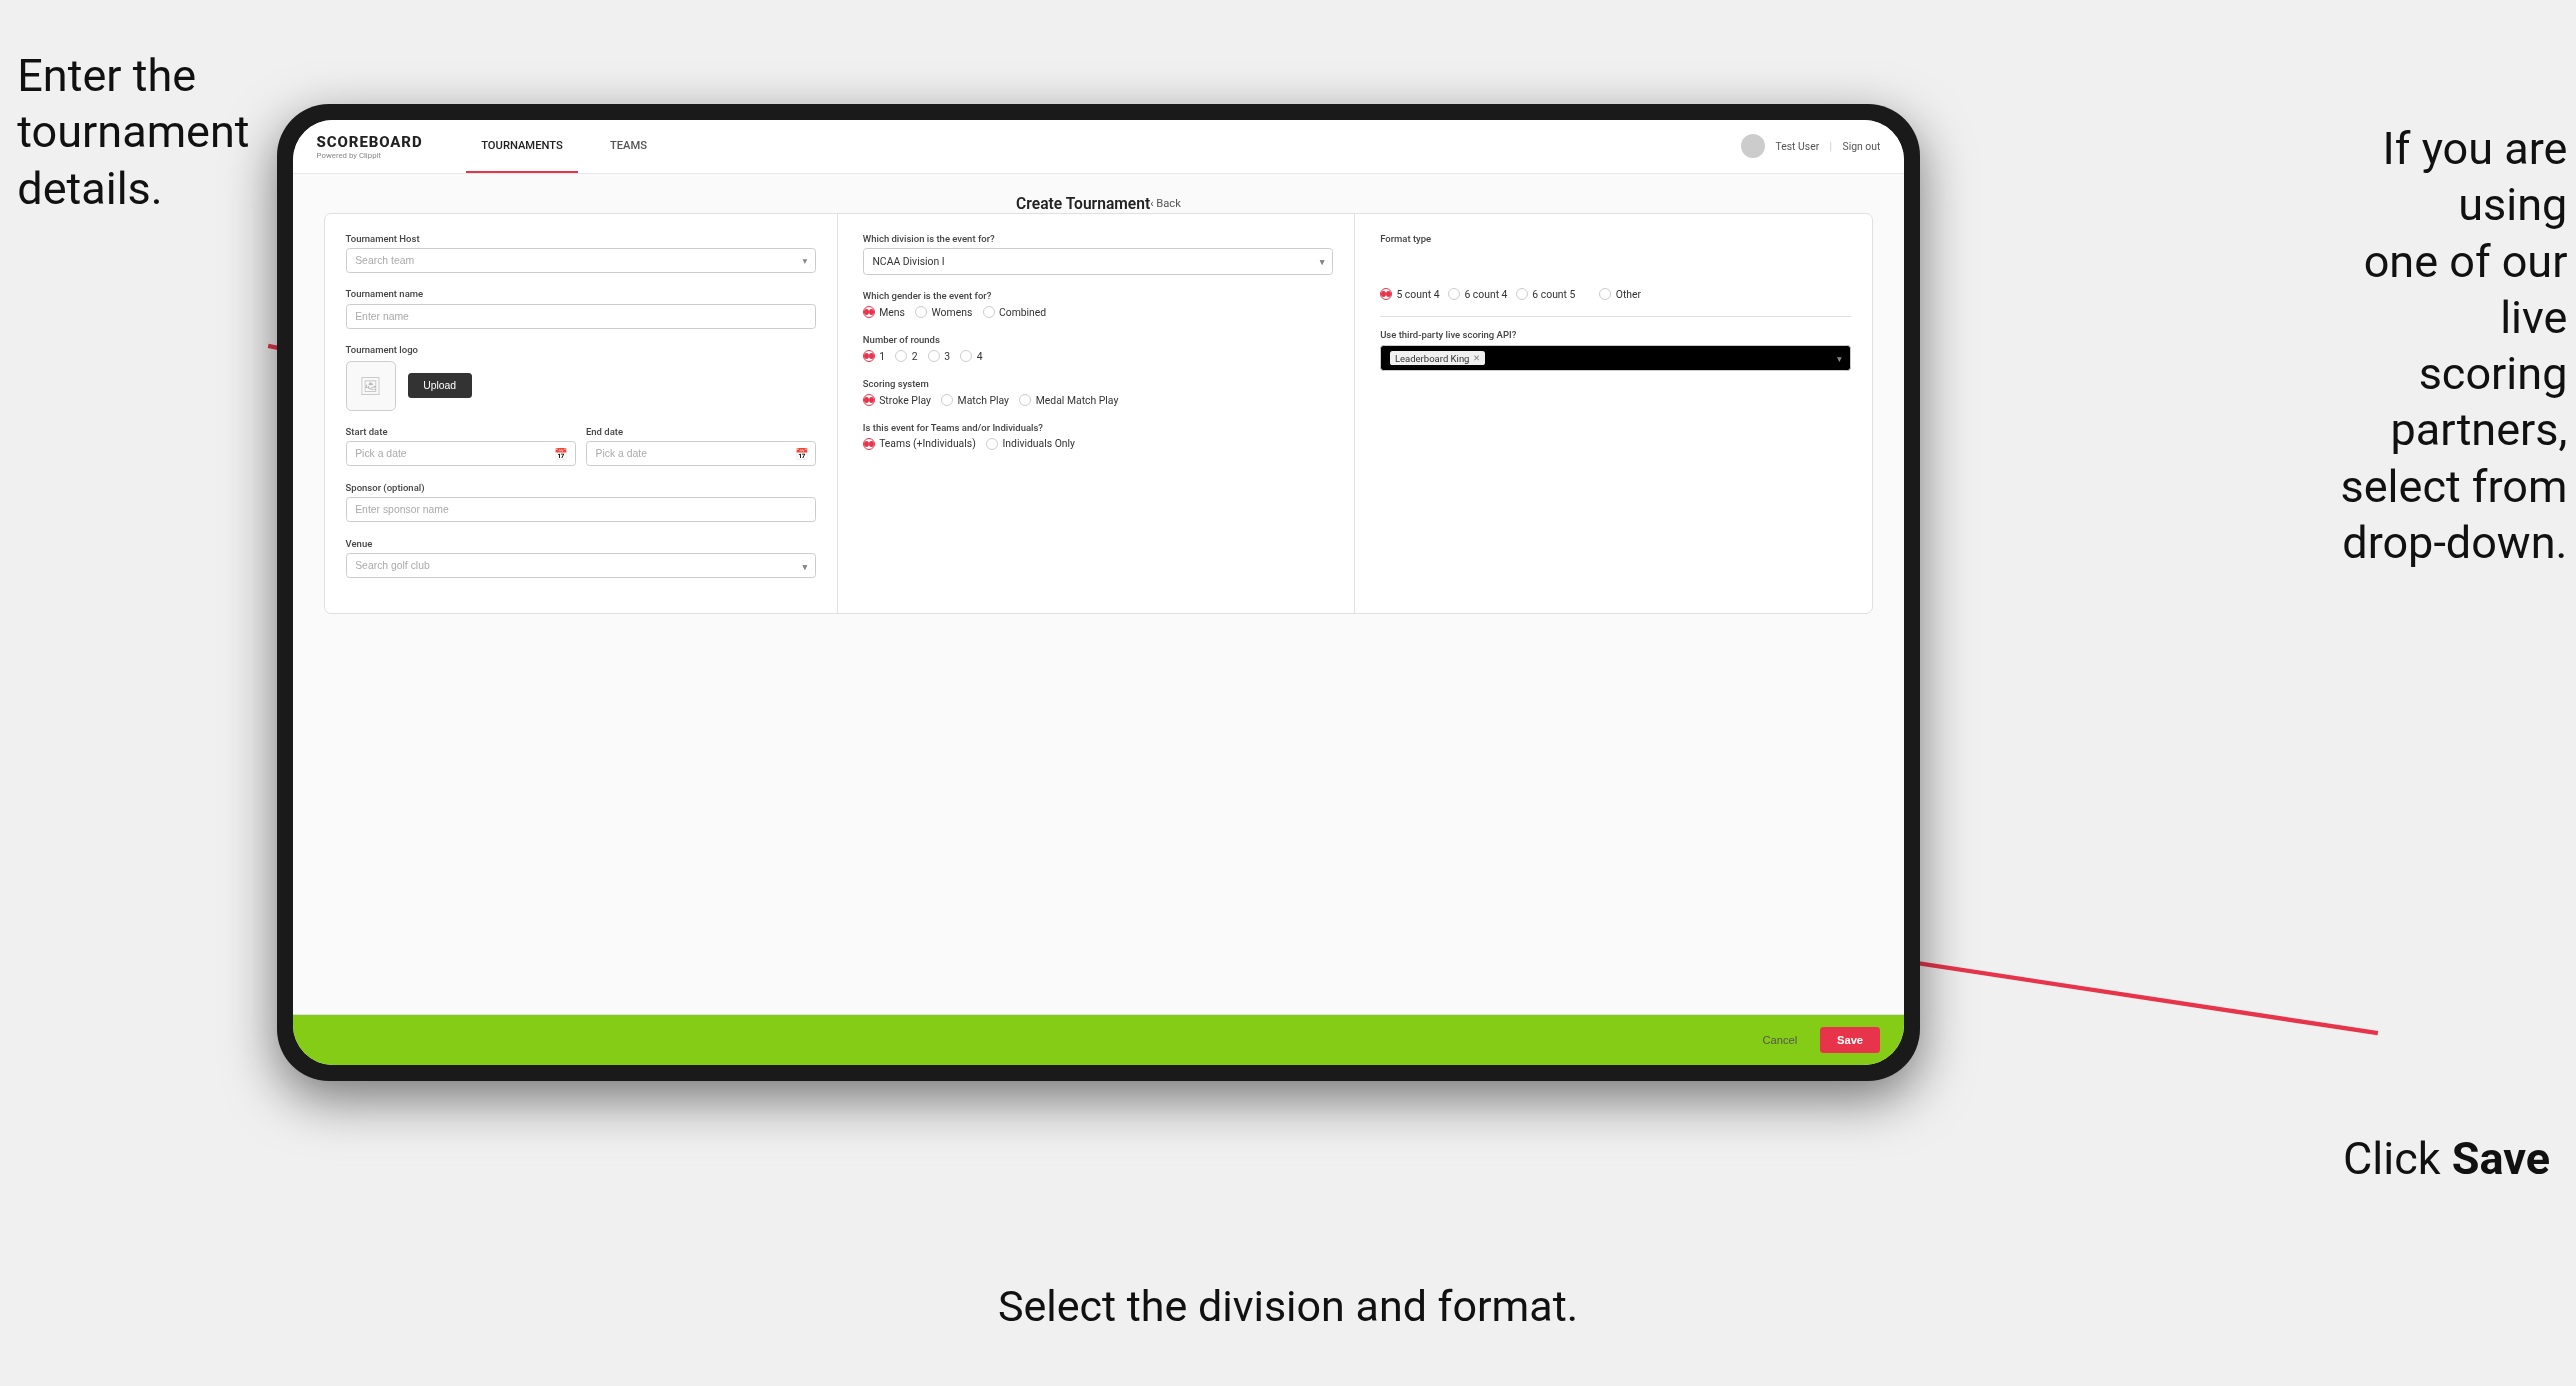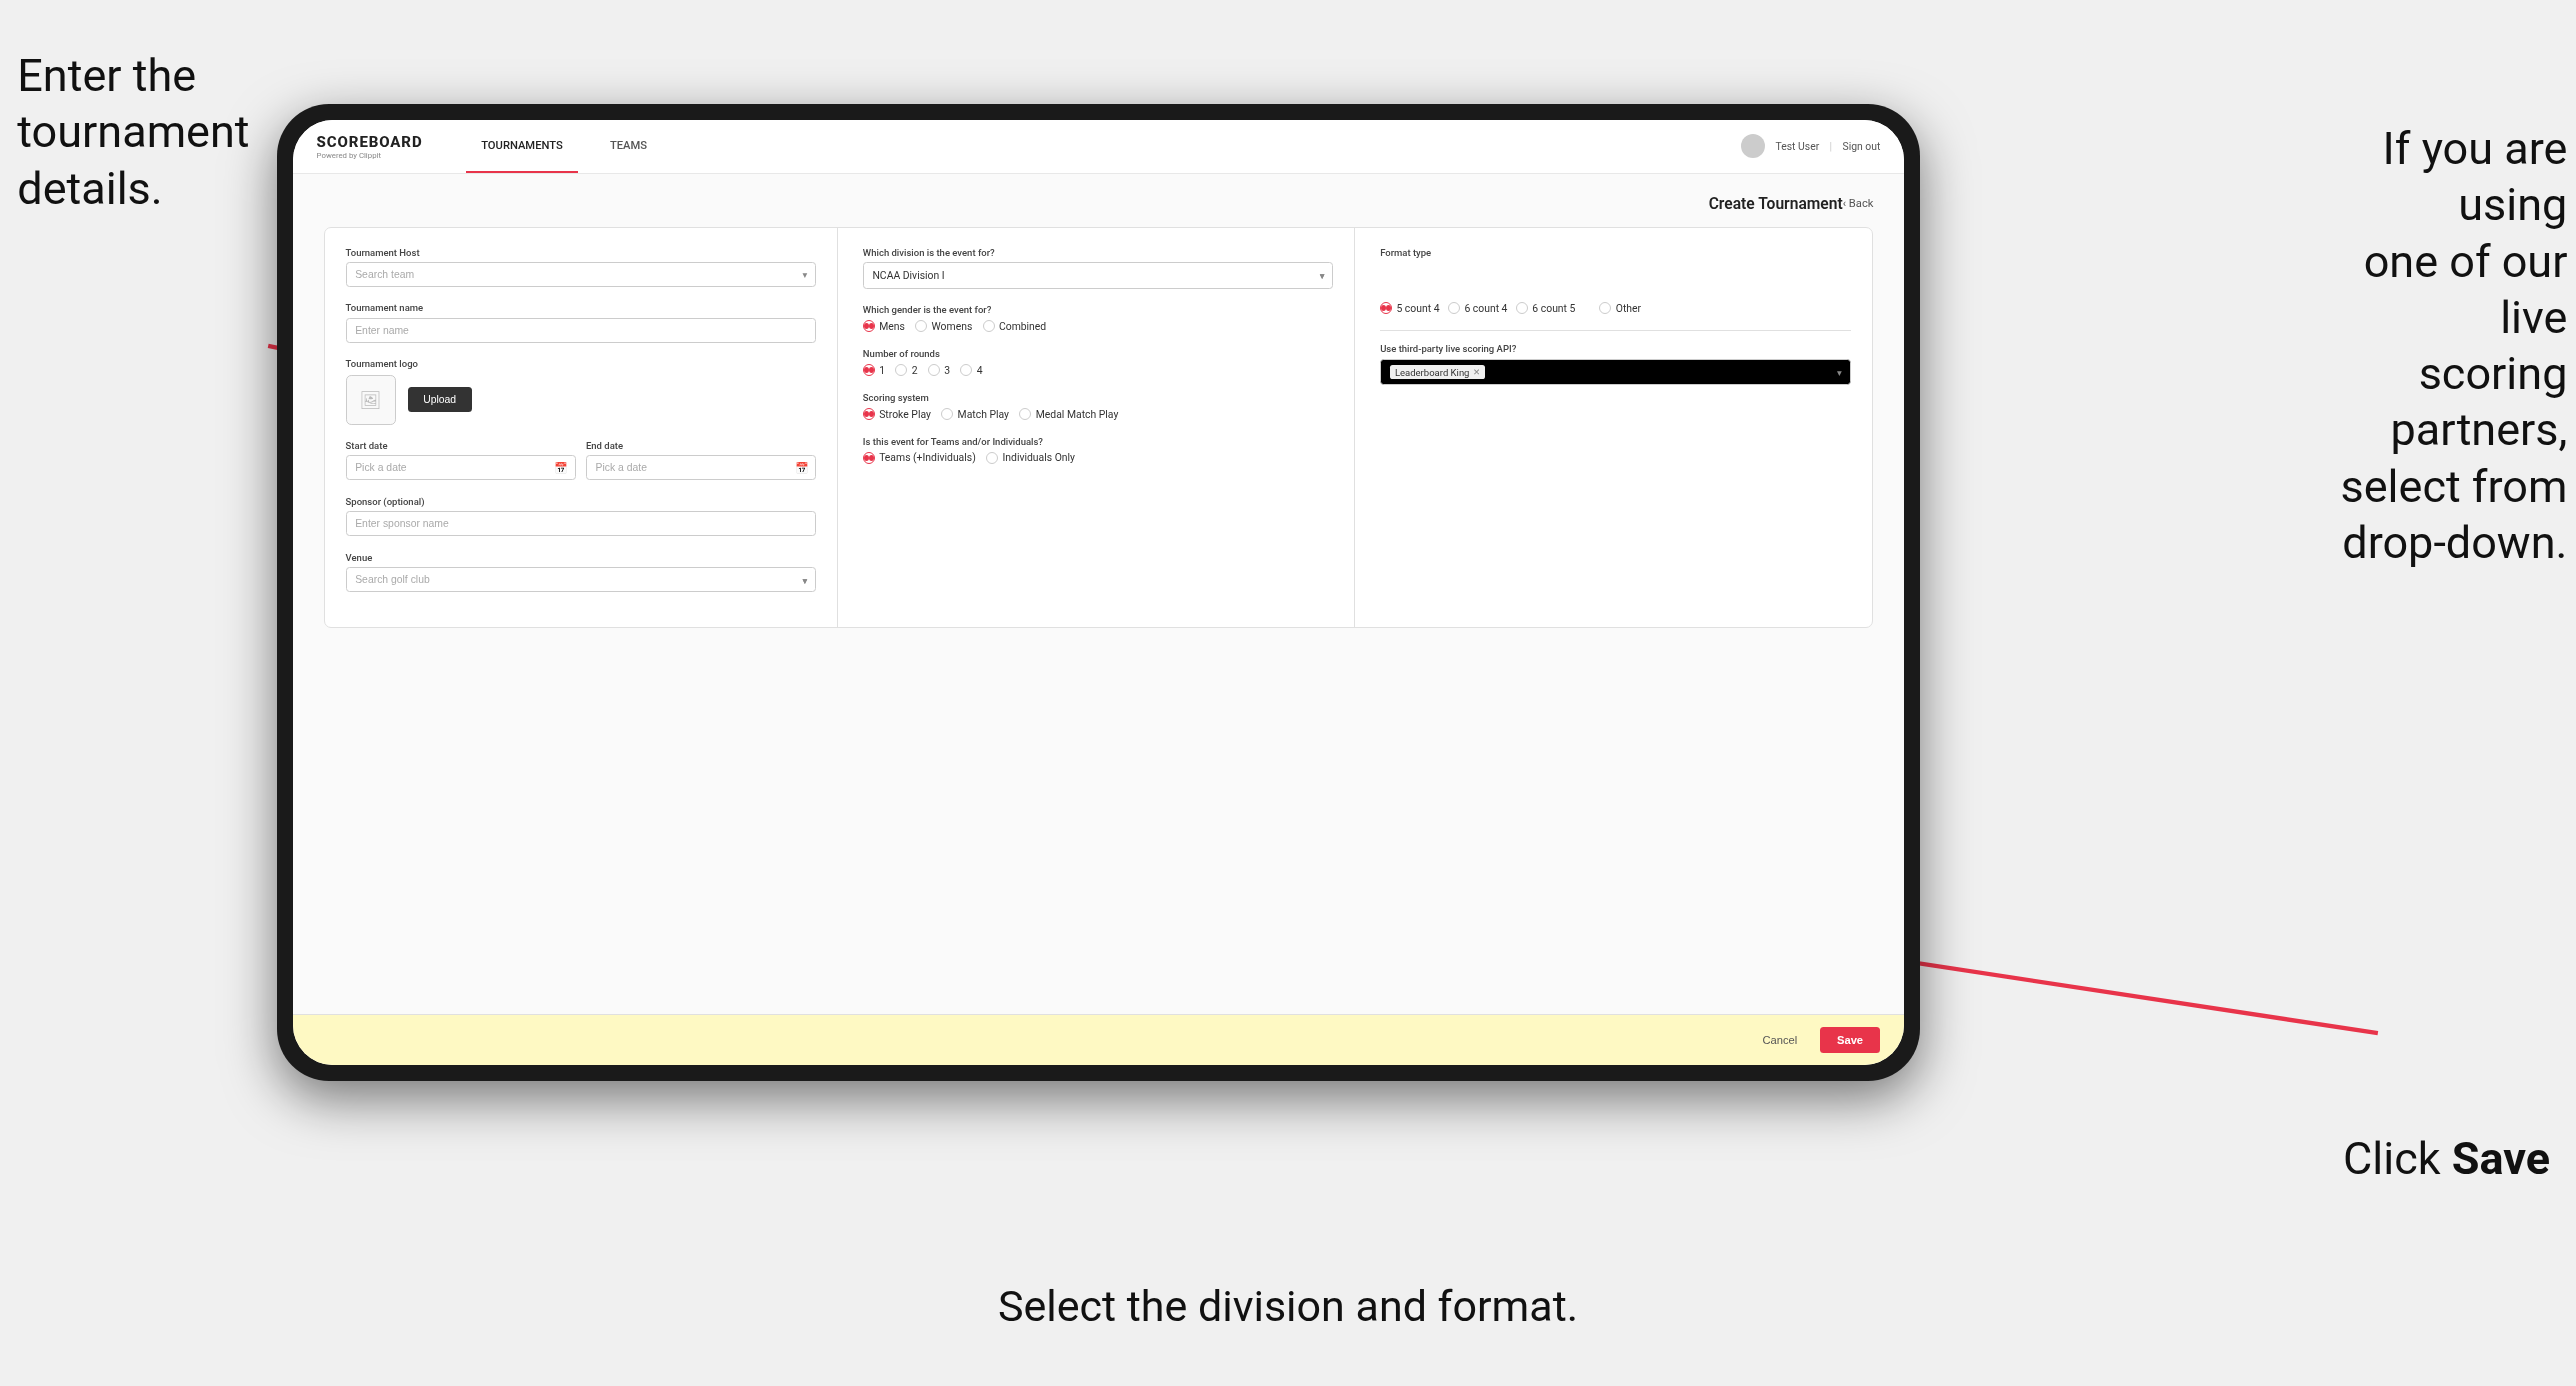--- a/index.html
+++ b/index.html
@@ -149,22 +149,22 @@
       flex: 1;
       overflow-y: auto;
       padding: 21px 31px;
       background: #fafafa;
     }
 
     
     .page-header {
       display: flex;
       align-items: center;
-      justify-content: flex-end;
-      margin-bottom: 14px;
+      justify-content: center;
+      margin-bottom: 0;
     }
     .page-title {
       font-size: 15.6px;
       font-weight: 600;
       color: #222;
     }
     .back-btn {
       font-size: 11.2px;
       color: #555;
       cursor: pointer;
@@ -346,21 +346,21 @@
       gap: 3.5px;
     }
     .live-api-tag .x-btn {
       cursor: pointer;
       color: #888;
       font-size: 8.6px;
     }
 
     
     .form-footer {
-      background: #fef9c3;
+      background: #84cc16;
       border-top: 0.9px solid #e0e0e0;
       display: flex;
       justify-content: flex-end;
       align-items: center;
       gap: 10.4px;
       padding: 12px 24px;
       flex-shrink: 0;
     }
     .cancel-btn {
       background: transparent;

